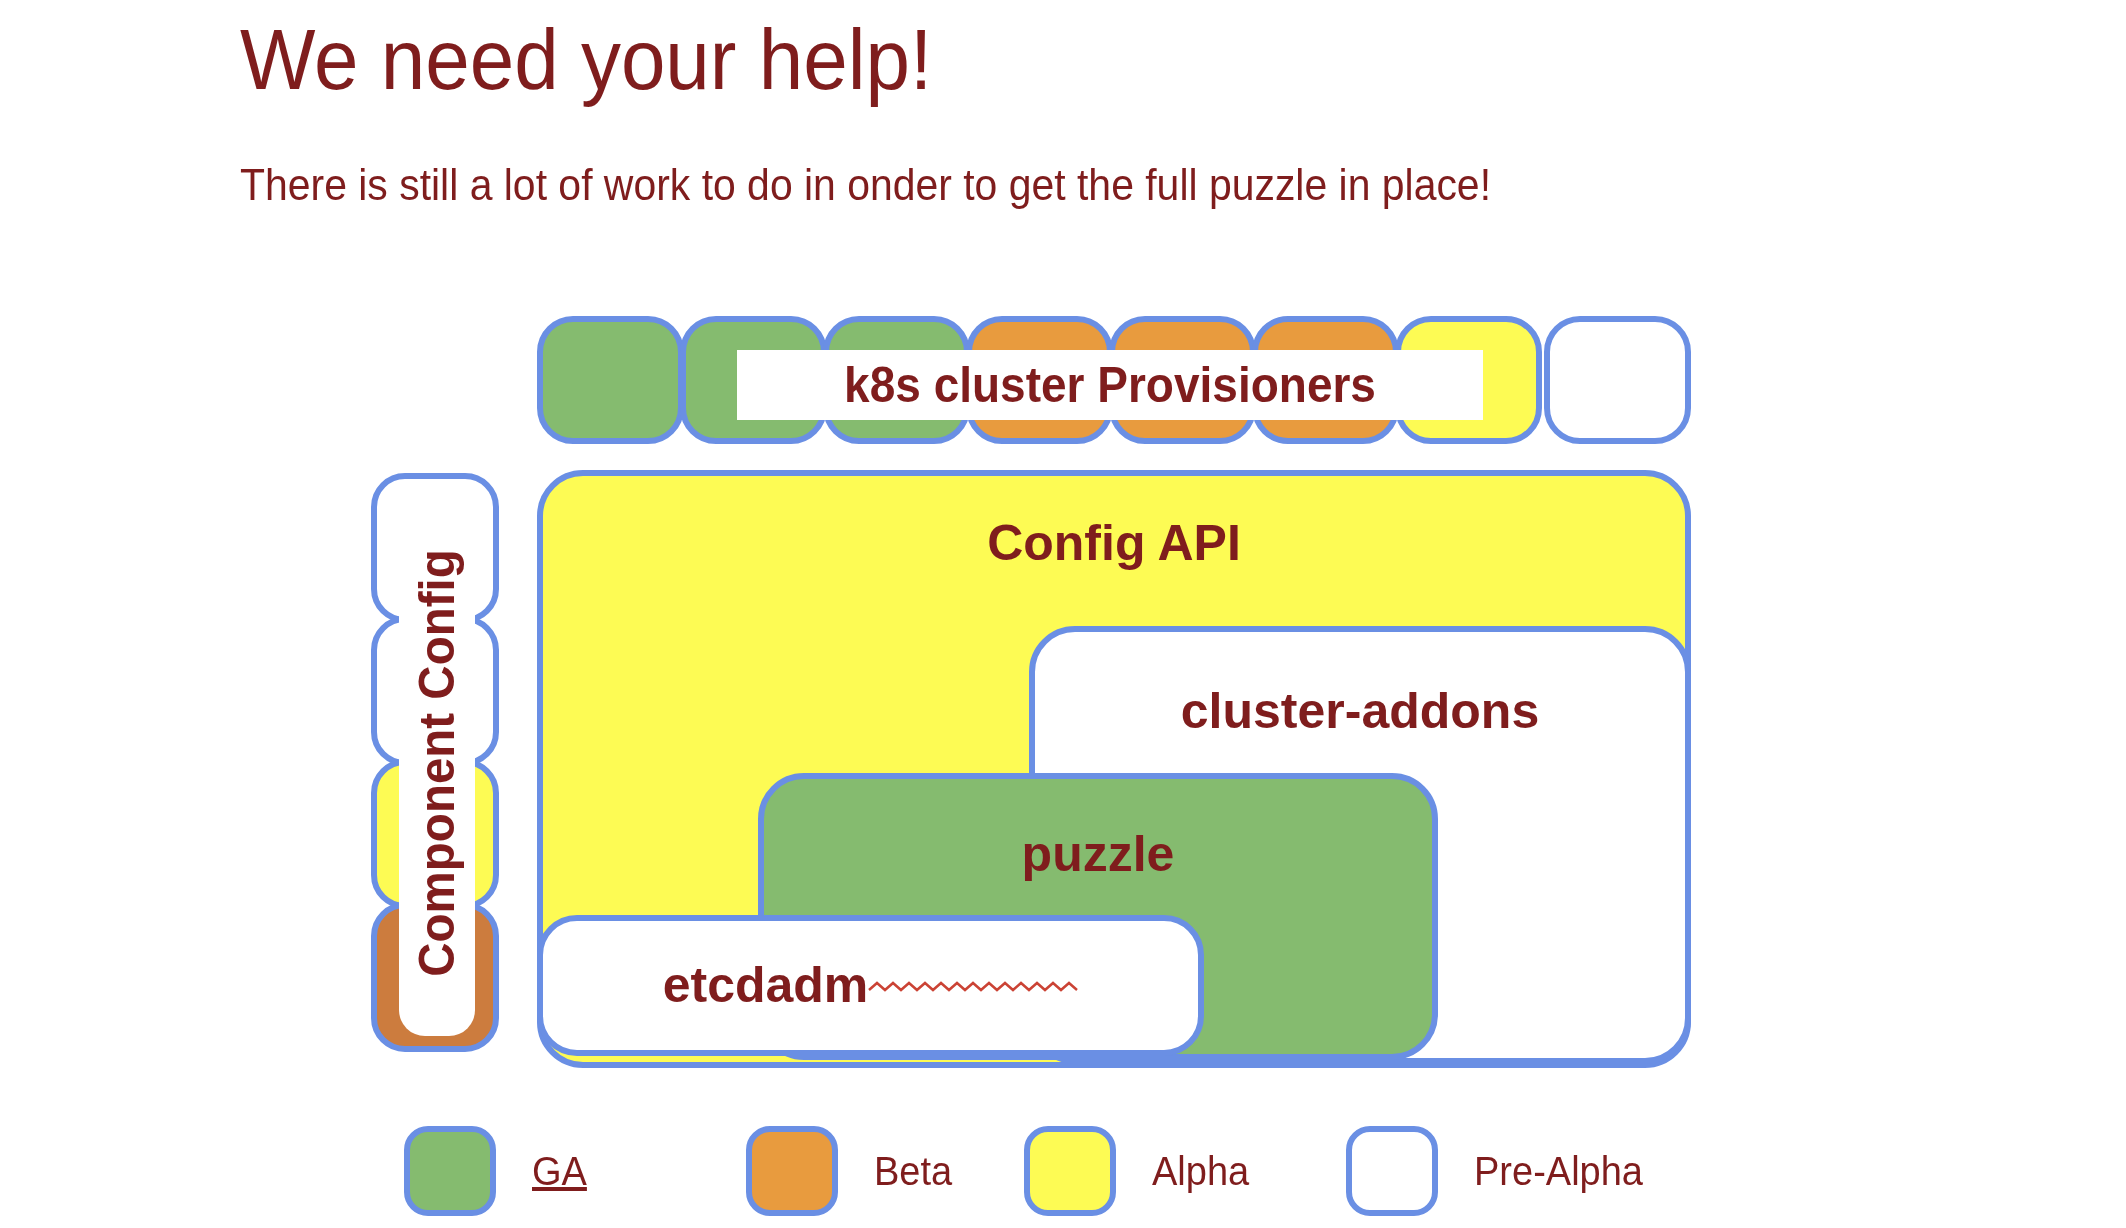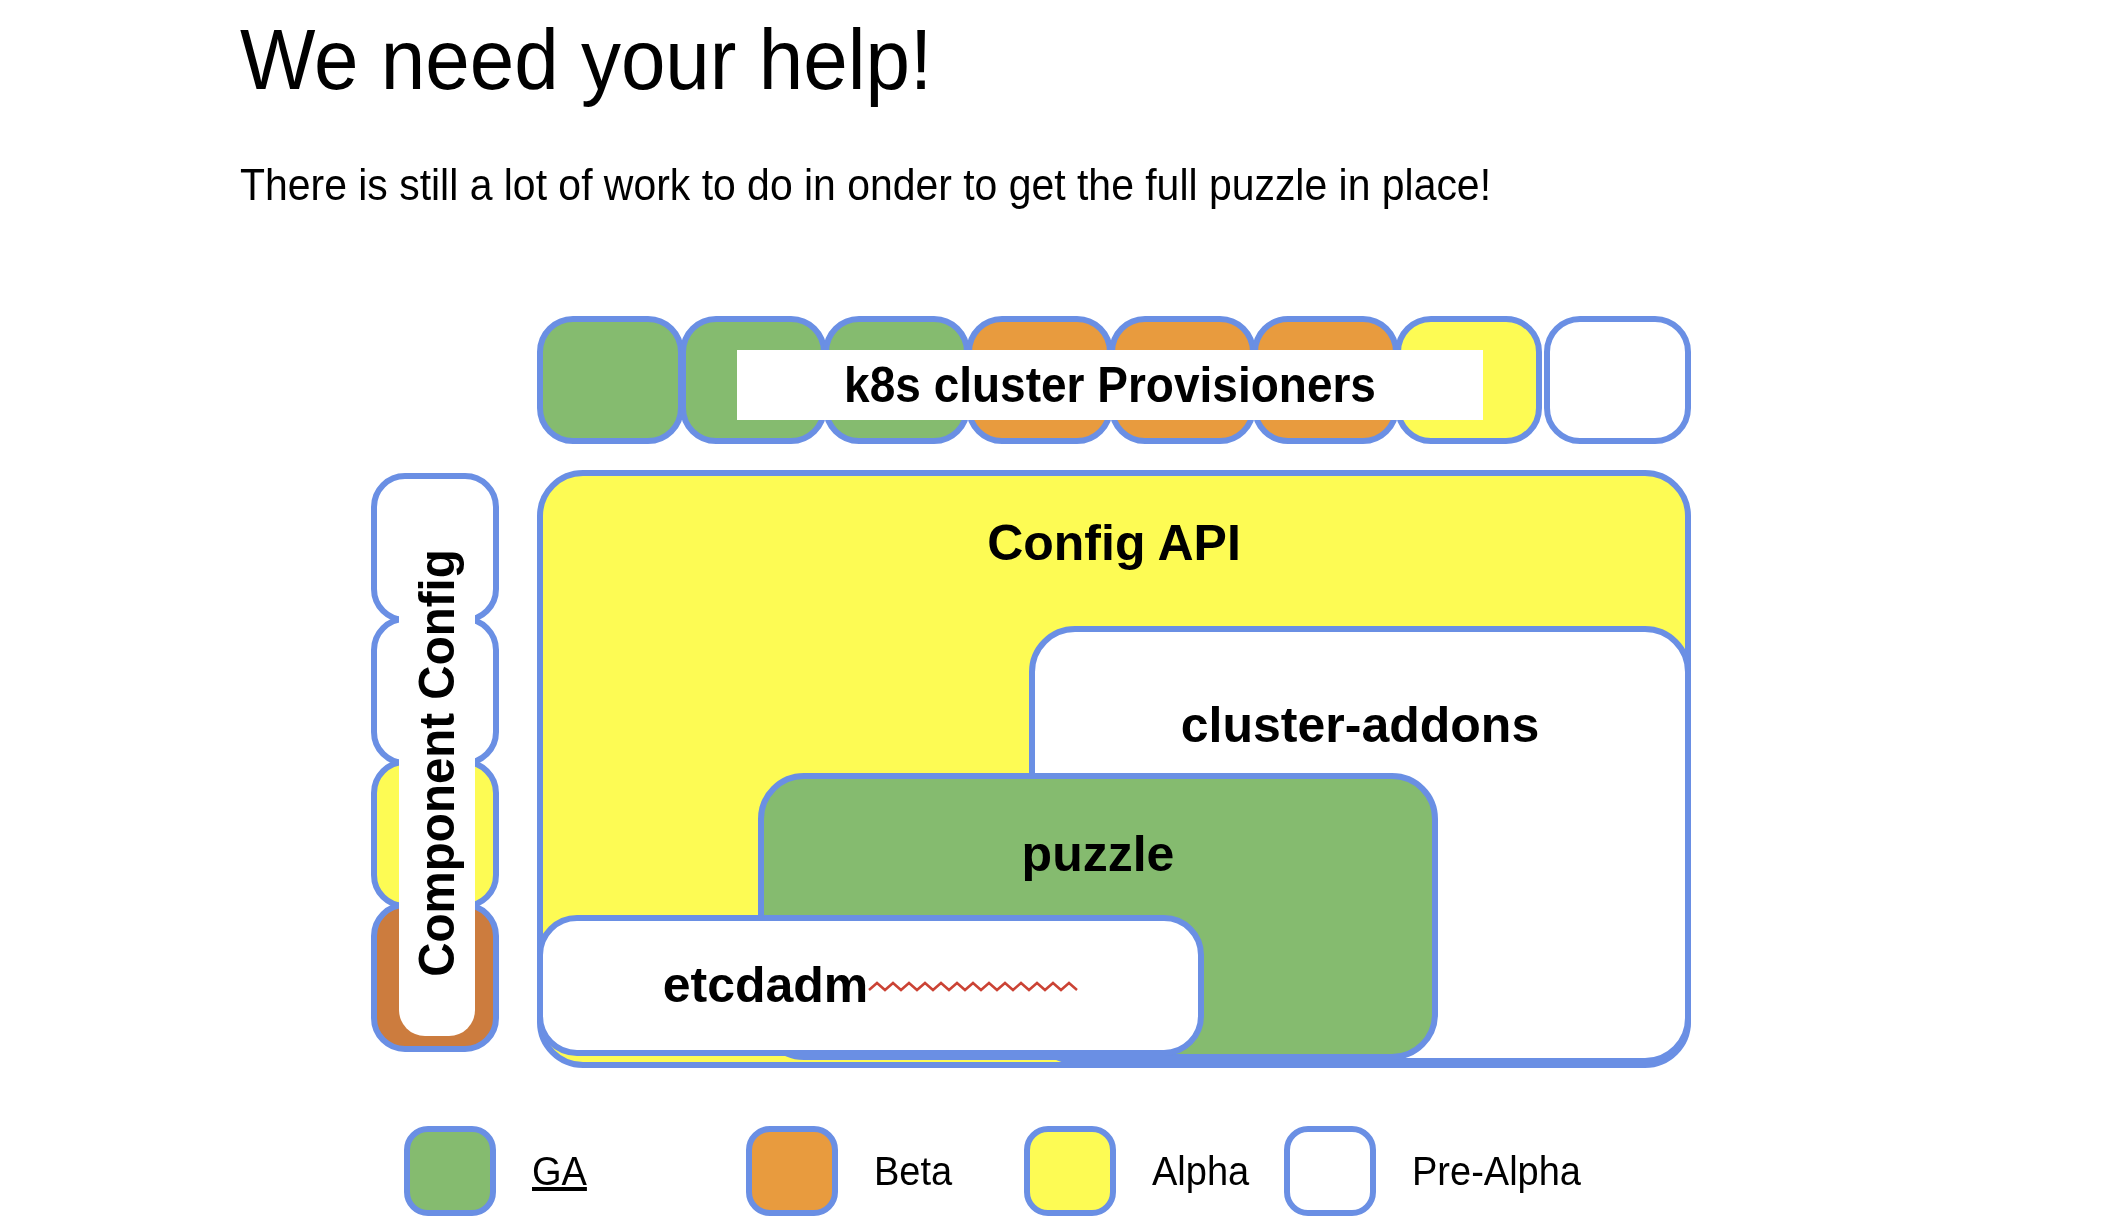--- a/index.html
+++ b/index.html
@@ -3,21 +3,21 @@
 <meta charset="utf-8">
 <style>
   html, body { margin: 0; padding: 0; background: #ffffff; }
   .slide {
     position: relative;
     width: 2126px;
     height: 1228px;
     background: #ffffff;
     overflow: hidden;
     font-family: "Liberation Sans", "DejaVu Sans", sans-serif;
-    color: #000000;
+    color: #7f1d1d;
   }
   .condensed {
     display: inline-block;
     transform: scaleX(0.93);
     transform-origin: left top;
     white-space: nowrap;
   }
   .title {
     position: absolute;
     left: 240px;
@@ -116,21 +116,21 @@
   #box-etcdadm        { left: 537px;  top: 915px; width: 667px;  height: 141px; z-index: 4; border-radius: 40px; }
   .box-label {
     position: absolute;
     left: 0;
     right: 0;
     text-align: center;
     font-weight: 700;
     font-size: 50px;
   }
   #box-cluster-api    .box-label { top: 38px; }
-  #box-cluster-addons .box-label { top: 64px; }
+  #box-cluster-addons .box-label { top: 50px; }
   #box-kubeadm        .box-label { top: 46px; }
   .etcd-wrap {
     position: absolute;
     left: 0; top: 0; right: 0; bottom: 0;
     display: flex;
     align-items: center;
     justify-content: center;
   }
   .etcd-wrap .box-label-inline {
     font-weight: 700;
@@ -140,21 +140,21 @@
   .squiggle { margin-top: 2px; }
 
   
   .legend-item {
     position: absolute;
     top: 1126px;
     height: 90px;
     display: flex;
     align-items: center;
   }
-  .l1 { left: 404px; text-decoration: underline; } .l2 { left: 746px; } .l3 { left: 1024px; } .l4 { left: 1284px; }
+  .l1 { left: 404px; text-decoration: underline; } .l2 { left: 746px; } .l3 { left: 1024px; } .l4 { left: 1346px; }
   .legend-swatch {
     width: 92px;
     height: 90px;
     box-sizing: border-box;
     border: 6px solid var(--border_blue);
     border-radius: 24px;
     background: #ffffff;
     flex: 0 0 auto;
   }
   .legend-label {

